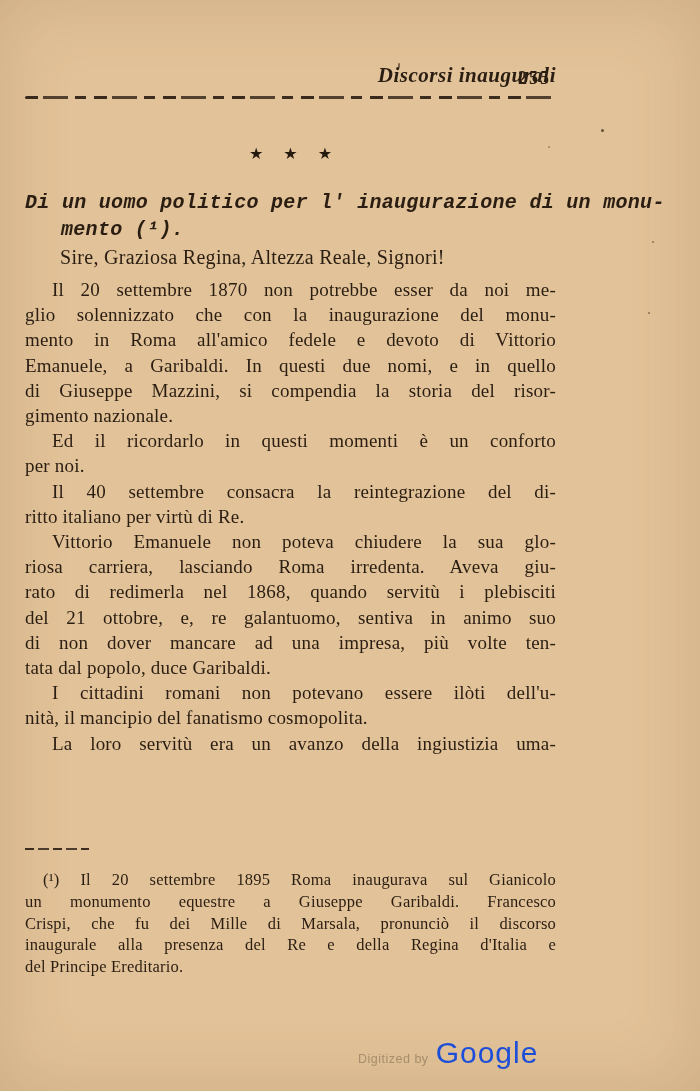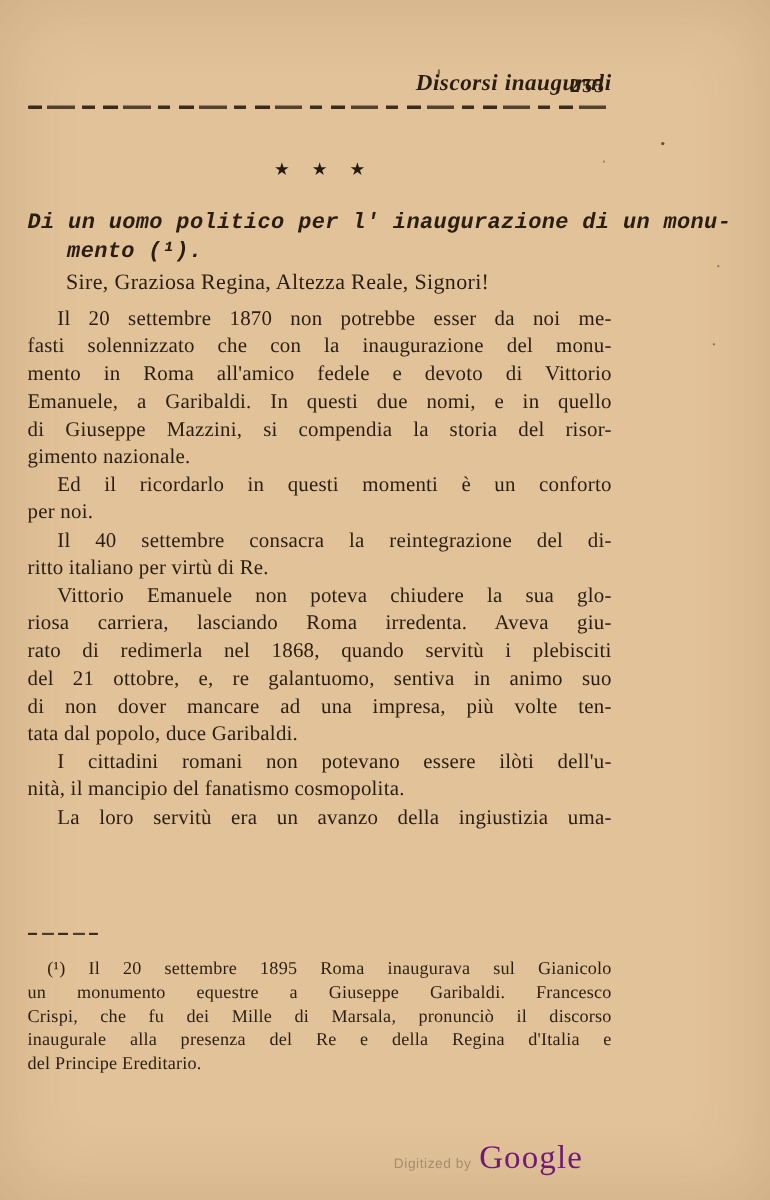--- a/index.html
+++ b/index.html
@@ -81,22 +81,22 @@
   
   .watermark{
     position:absolute;top:1036px;left:358px;
     display:flex;align-items:baseline;gap:7px;
   }
   .digitized-by{
     font-family:"Liberation Sans", sans-serif;
     font-size:12.5px;color:#a68d6c;letter-spacing:.5px;
   }
   .google-logo{
-    font-family:Liberation Serif, serif;
-    font-size:30px;color:#701a75;letter-spacing:1px;
+    font-family:Liberation Sans, sans-serif;
+    font-size:30px;color:#1d4ed8;letter-spacing:1px;
   }
   
   .speck{position:absolute;background:#3a2a1a;border-radius:50%;opacity:.75;}
 </style>
 </head>
 <body>
 
 <div class="vignette"></div>
 
 <div class="running-head">
@@ -111,21 +111,21 @@
 <div class="heading">
     <div class="line">Di un uomo politico per l' inaugurazione di un monu-</div>
     <div class="line">mento (¹).</div>
   </div>
 
 <div class="salutation">Sire, Graziosa Regina, Altezza Reale, Signori!</div>
 
 <div class="body-text">
     <div class="para">
       <div class="line">Il 20 settembre 1870 non potrebbe esser da noi me-</div>
-      <div class="line">fasti solennizzato che con la inaugurazione del monu-</div>
+      <div class="line">glio solennizzato che con la inaugurazione del monu-</div>
       <div class="line">mento in Roma all'amico fedele e devoto di Vittorio</div>
       <div class="line">Emanuele, a Garibaldi. In questi due nomi, e in quello</div>
       <div class="line">di Giuseppe Mazzini, si compendia la storia del risor-</div>
       <div class="line last">gimento nazionale.</div>
     </div>
     <div class="para">
       <div class="line">Ed il ricordarlo in questi momenti è un conforto</div>
       <div class="line last">per noi.</div>
     </div>
     <div class="para">

